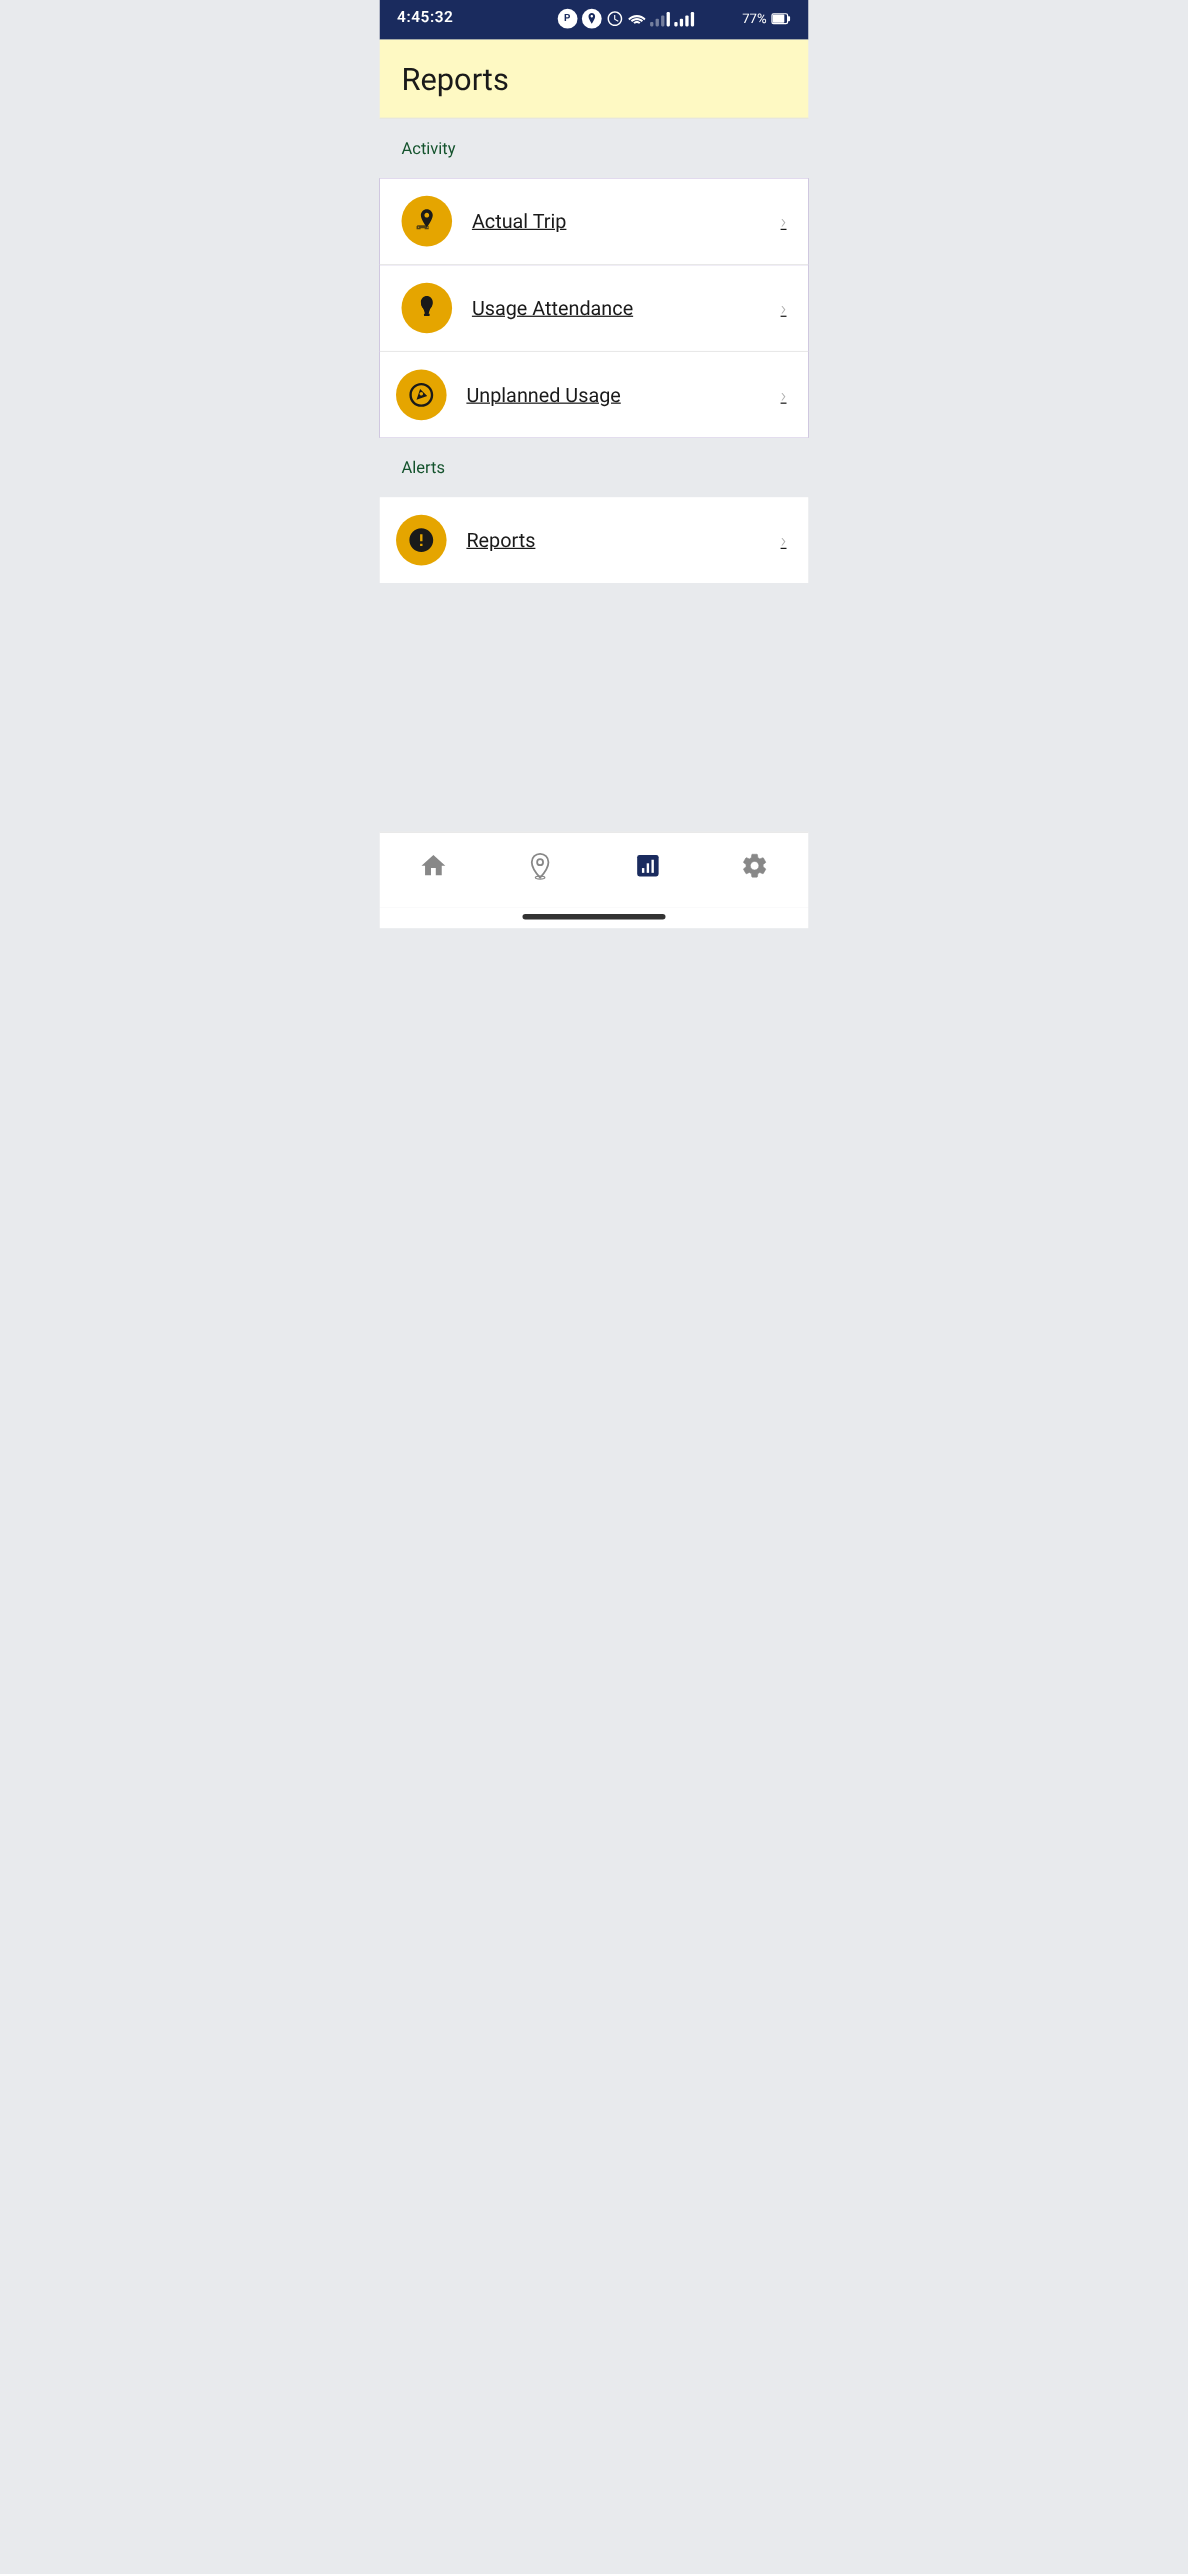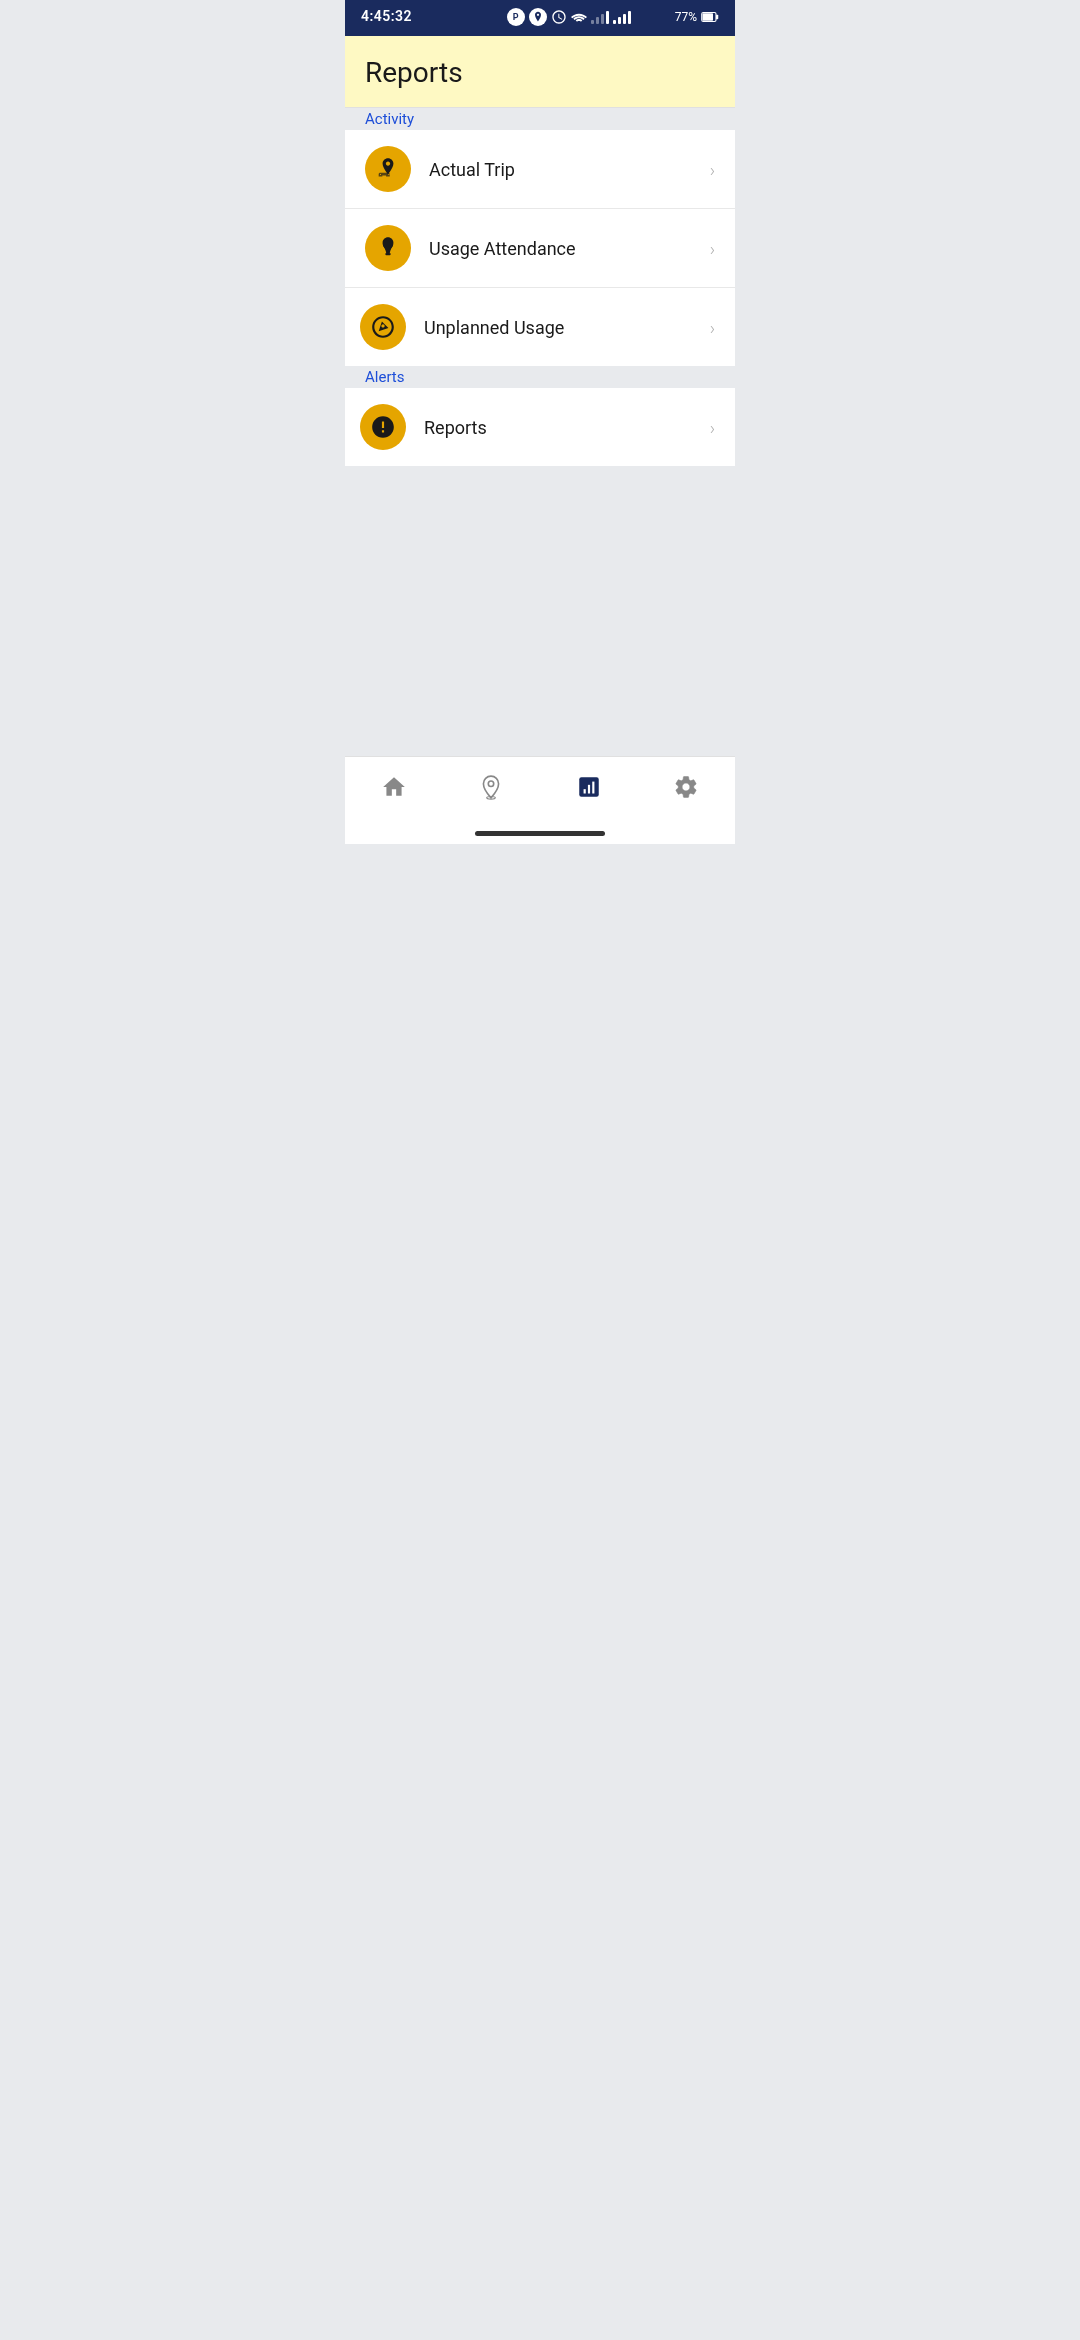--- a/index.html
+++ b/index.html
@@ -80,29 +80,30 @@
 
     .page-title {
       font-size: 28px;
       font-weight: 400;
       color: #1a1a1a;
     }
 
     
     .section-header {
       background: #e8eaed;
-      padding: 2px 20px;
-      color: #1d4ed8;
+      padding: 18px 20px;
+      color: #14532d;
       font-size: 15px;
       font-weight: 400;
     }
 
     
     .menu-section {
       background: #4c1d95;
+      text-decoration: underline;
     }
 
     .menu-item {
       display: flex;
       align-items: center;
       padding: 16px 20px;
       border-bottom: 1px solid #e8e8e8;
       cursor: pointer;
       background: white;
     }

